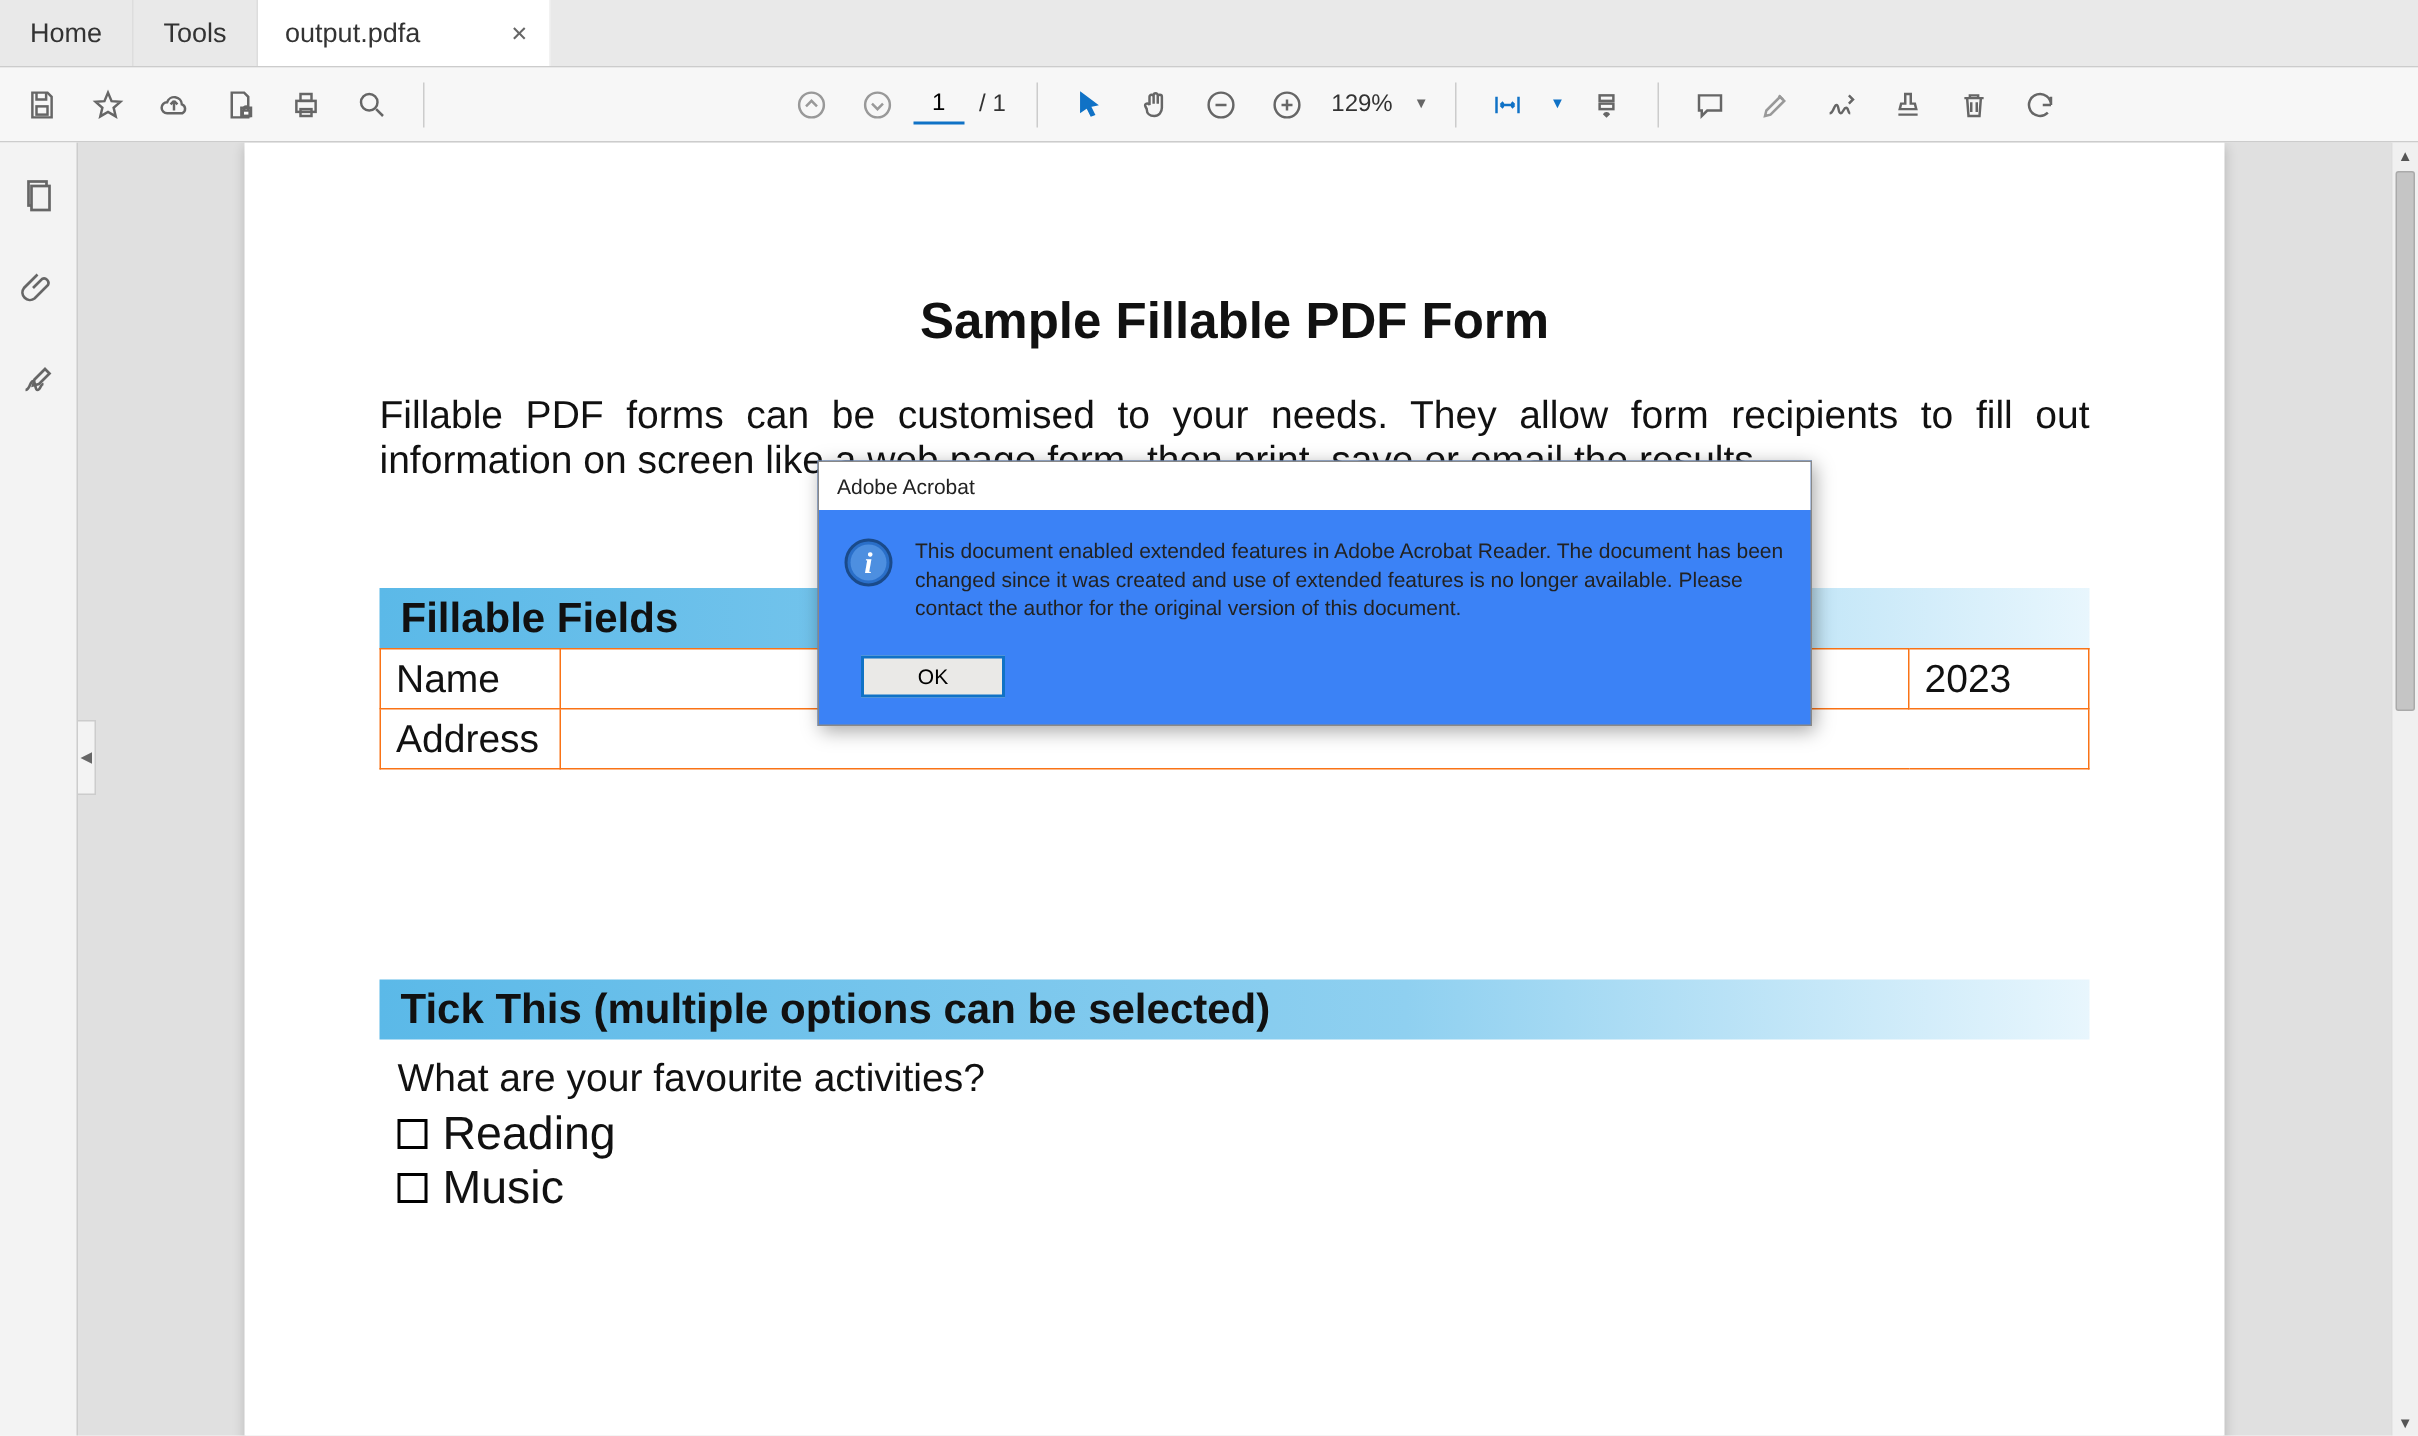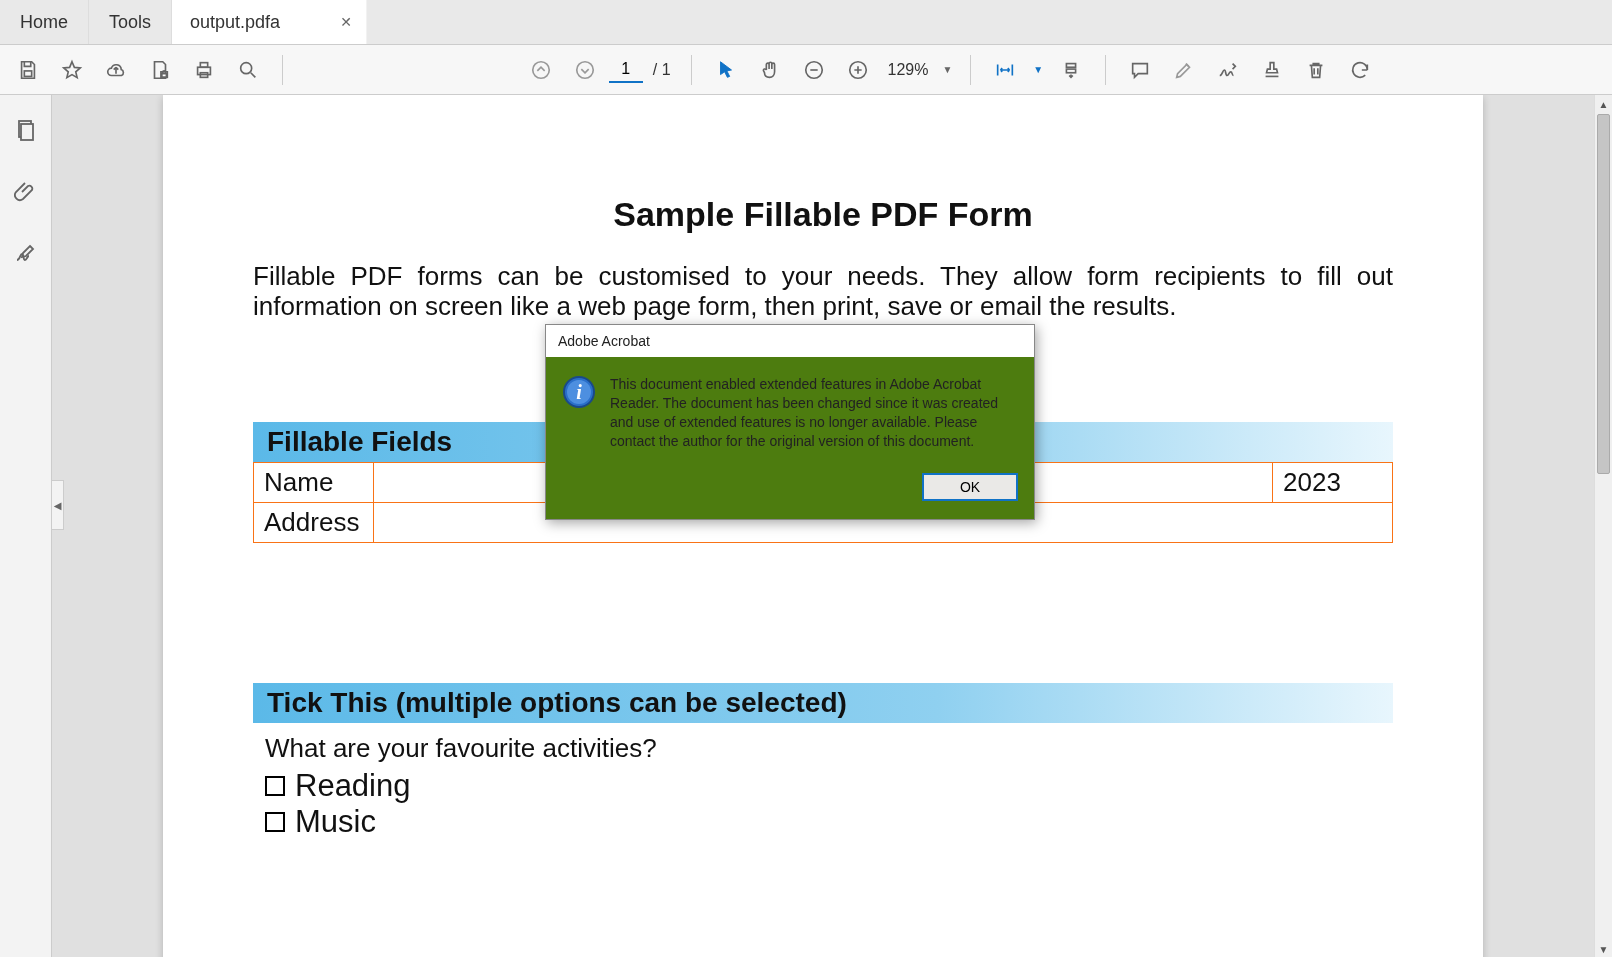--- a/index.html
+++ b/index.html
@@ -163,21 +163,21 @@
   font-weight: bold;
   color: #111;
   margin-bottom: 28px;
 }
 .doc-intro {
   font-family: Arial, sans-serif;
   font-size: 26px;
   color: #111;
   text-align: justify;
   line-height: 1.15;
-  margin-bottom: 100px;
+  margin-bottom: 70px;
 }
 .section-header {
   background: linear-gradient(to right, #5bb9e8 0%, #8fd0f0 60%, #e8f6fd 100%);
   padding: 4px 14px;
   font-family: Arial, sans-serif;
   font-size: 28px;
   font-weight: bold;
   color: #111;
 }
 .form-table {
@@ -245,23 +245,23 @@
 
 
 .dialog-backdrop {
   position: absolute;
   left: 0; top: 0; right: 0; bottom: 0;
   pointer-events: none;
 }
 .dialog {
   position: absolute;
   left: 545px;
-  top: 324px;
-  width: 490px;
-  background: #4d7c0f;
+  top: 307px;
+  width: 663px;
+  background: #3b82f6;
   border: 1px solid #888;
   box-shadow: 2px 3px 12px rgba(0,0,0,0.35);
   pointer-events: auto;
 }
 .dialog-title {
   background: #fff;
   padding: 8px 12px;
   font-size: 14px;
   color: #222;
 }
@@ -275,22 +275,21 @@
   height: 34px;
   flex-shrink: 0;
 }
 .dialog-msg {
   font-size: 14px;
   color: #222;
   line-height: 1.35;
 }
 .dialog-footer {
   display: flex;
-  justify-content: flex-end;
-  padding: 12px 16px 18px 17px;
+  padding: 12px 16px 18px 28px;
 }
 .dialog-btn {
   width: 96px;
   height: 28px;
   background: #eae9e7;
   border: 2px solid #1072c6;
   font-size: 14px;
   cursor: pointer;
   display: flex;
   align-items: center;

